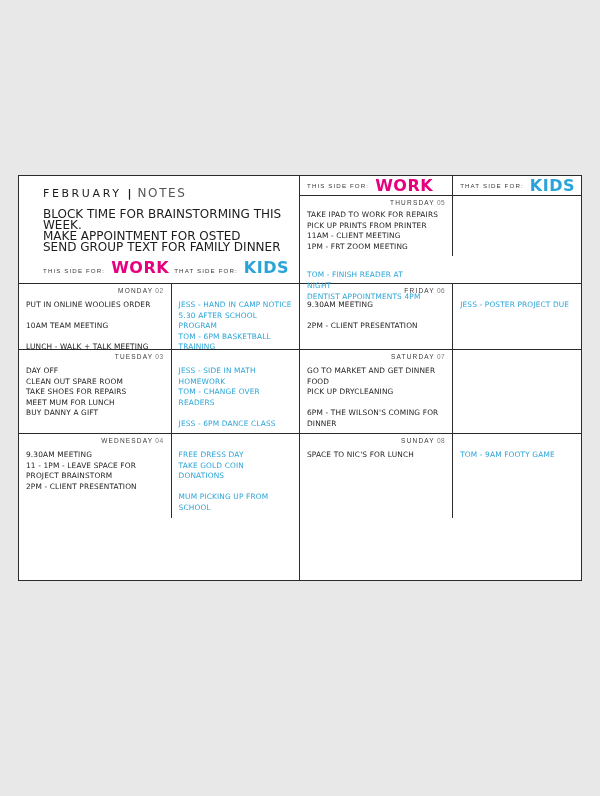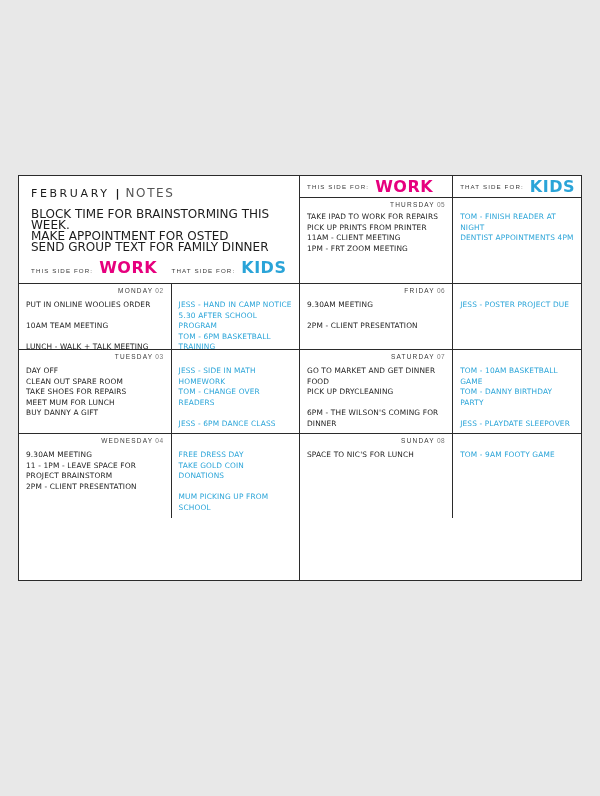--- a/index.html
+++ b/index.html
@@ -97,21 +97,21 @@
     margin: 0;
   }
   .hand.blue { color: #2aa4d8; }
   .hand.work-list { margin-top: 8px; }
   .hand.kids-list { margin-top: 8px; }
   .hand.day-list { margin-top: 10px; }
 
   
   .masthead {
     box-sizing: border-box;
-    padding: 10px 10px 0 12px;
+    padding: 10px 10px 0 24px;
     display: flex;
     flex-direction: column;
     height: 100%;
     width: 100%;
   }
   .masthead-title {
     font-family: "DejaVu Sans", sans-serif;
     font-size: 11px;
     letter-spacing: 2.6px;
     color: #1c1c1c;
@@ -189,20 +189,21 @@
   .topbar .slot.second { width: 45.5%; }
 
   .rightcol-head {
     display: flex;
     flex-direction: column;
     width: 100%;
     height: 100%;
   }
   .rightcol-head .body {
     display: flex;
+    flex-direction: column;
     flex: 1;
   }
 </style>
 </head>
 <body>
 
 <div class="page">
   <div class="grid">
 
     <div class="col col-left">
@@ -340,26 +341,20 @@
           <div class="daylabel">
             <span>SATURDAY</span><span class="num">07</span>
           </div>
           <div class="hand day-list">GO TO MARKET AND GET DINNER
 FOOD
 PICK UP DRYCLEANING
 
 6PM - THE WILSON'S COMING FOR
 DINNER</div>
         </div>
-        <div class="sub sub-kids">
-          <div class="hand blue day-list">TOM - 10AM BASKETBALL GAME
-TOM - DANNY BIRTHDAY PARTY
-
-JESS - PLAYDATE SLEEPOVER</div>
-        </div>
       </div>
 
       <div class="cell cell-day-lg">
         <div class="sub sub-work">
           <div class="daylabel">
             <span>SUNDAY</span><span class="num">08</span>
           </div>
           <div class="hand day-list">SPACE TO NIC'S FOR LUNCH</div>
         </div>
         <div class="sub sub-kids">

